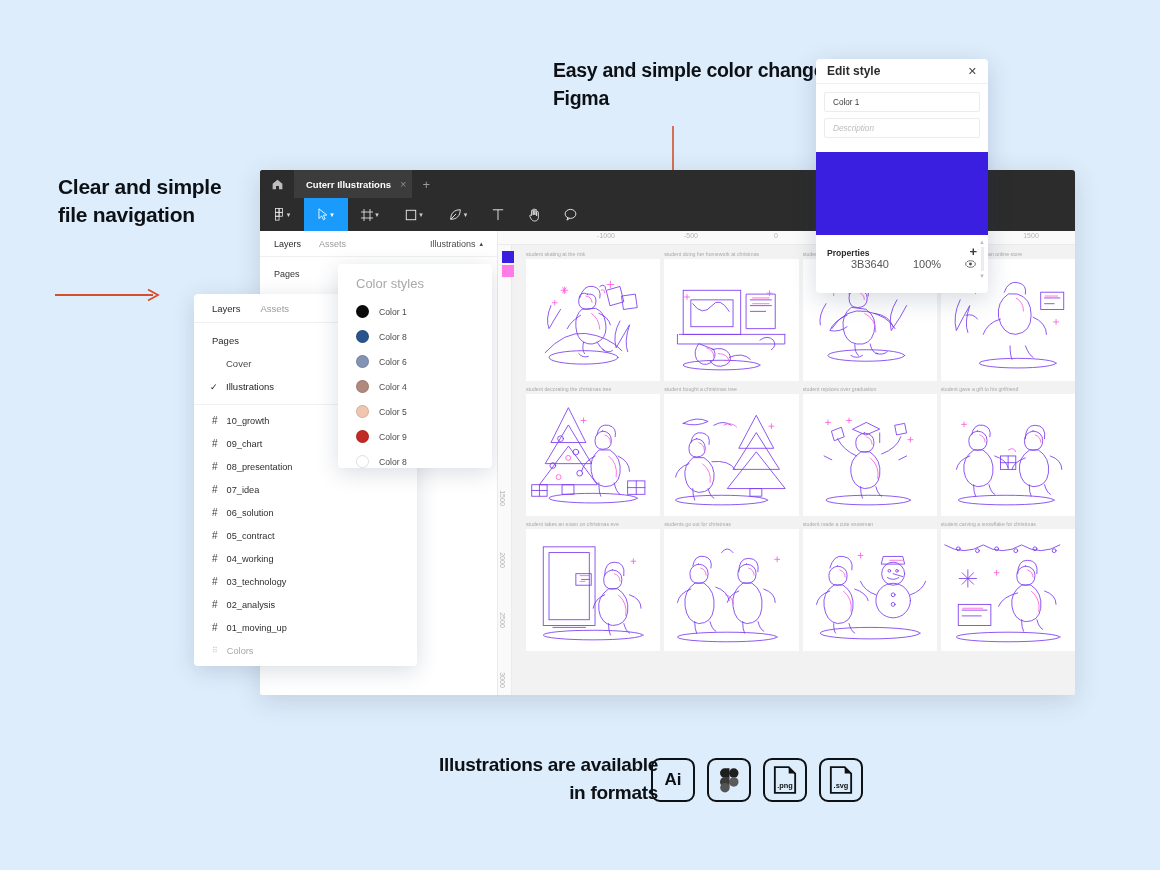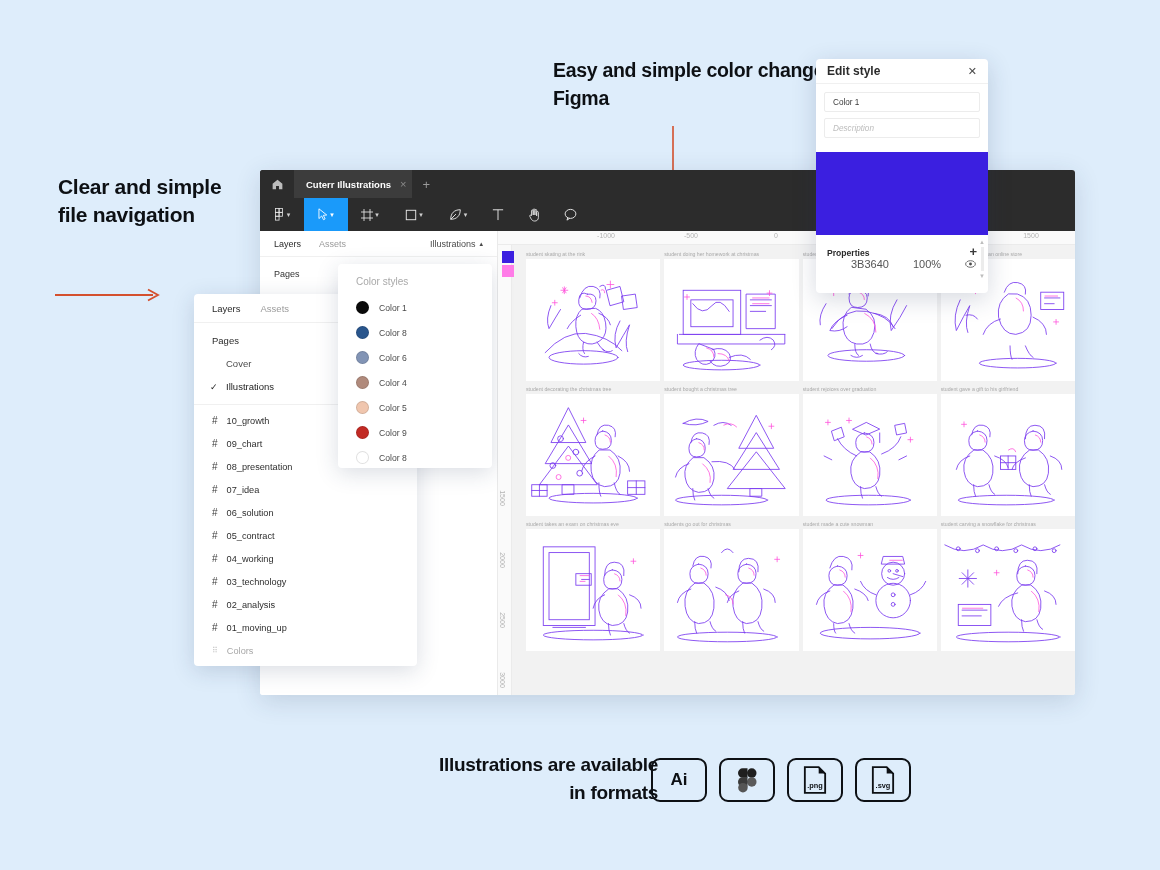--- a/index.html
+++ b/index.html
@@ -230,21 +230,21 @@
   #color-styles {
     position: absolute;
     left: 338px; top: 264px;
     width: 154px; height: 204px;
     background: #ffffff;
     border-radius: 4px;
     box-shadow: 0 5px 22px rgba(35,55,90,0.17);
     padding: 12px 0 0 0;
   }
   #color-styles .cs-title {
-    font-size: 10px; color: #a9a9a9;
+    font-size: 13px; color: #a9a9a9;
     padding: 0 0 8px 18px;
   }
   .cs-item {
     display: flex; align-items: center;
     gap: 10px; height: 25px;
     padding-left: 18px;
     font-size: 8.6px; color: #4a4a4a;
   }
   .cs-dot {
     width: 13px; height: 13px; border-radius: 50%;
@@ -307,21 +307,21 @@
   }
   .es-scroll i { display: block; width: 3px; flex: 1; background: #ececec; margin: 2px 0; }
 
   
   #formats {
     position: absolute;
     left: 651px; top: 758px;
     display: flex; gap: 12px;
   }
   .fmt {
-    width: 56px; height: 44px;
+    width: 44px; height: 44px;
     border: 2px solid #0d1014;
     border-radius: 9px;
     display: flex; align-items: center; justify-content: center;
     background: transparent;
   }
   .fmt-txt { font-size: 17px; font-weight: bold; color: #0d1014; }
 </style>
 </head>
 <body>
 

